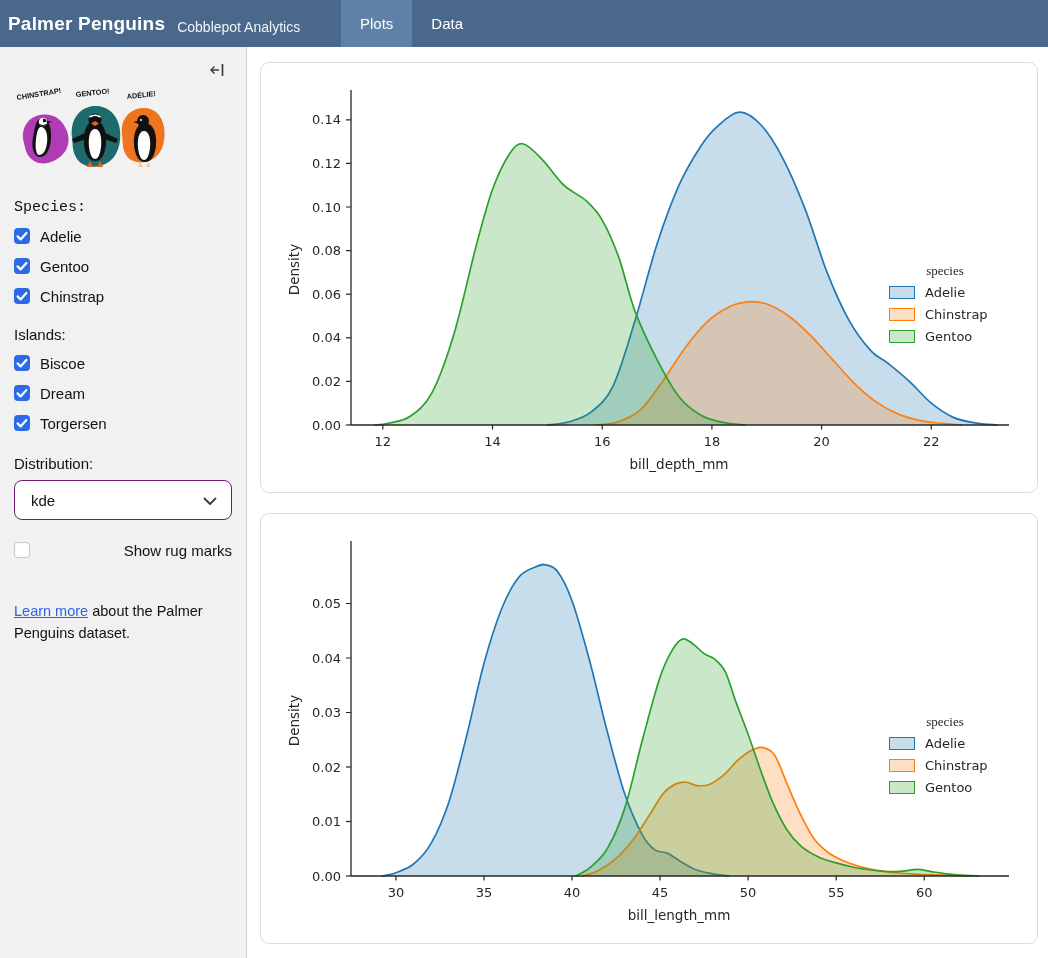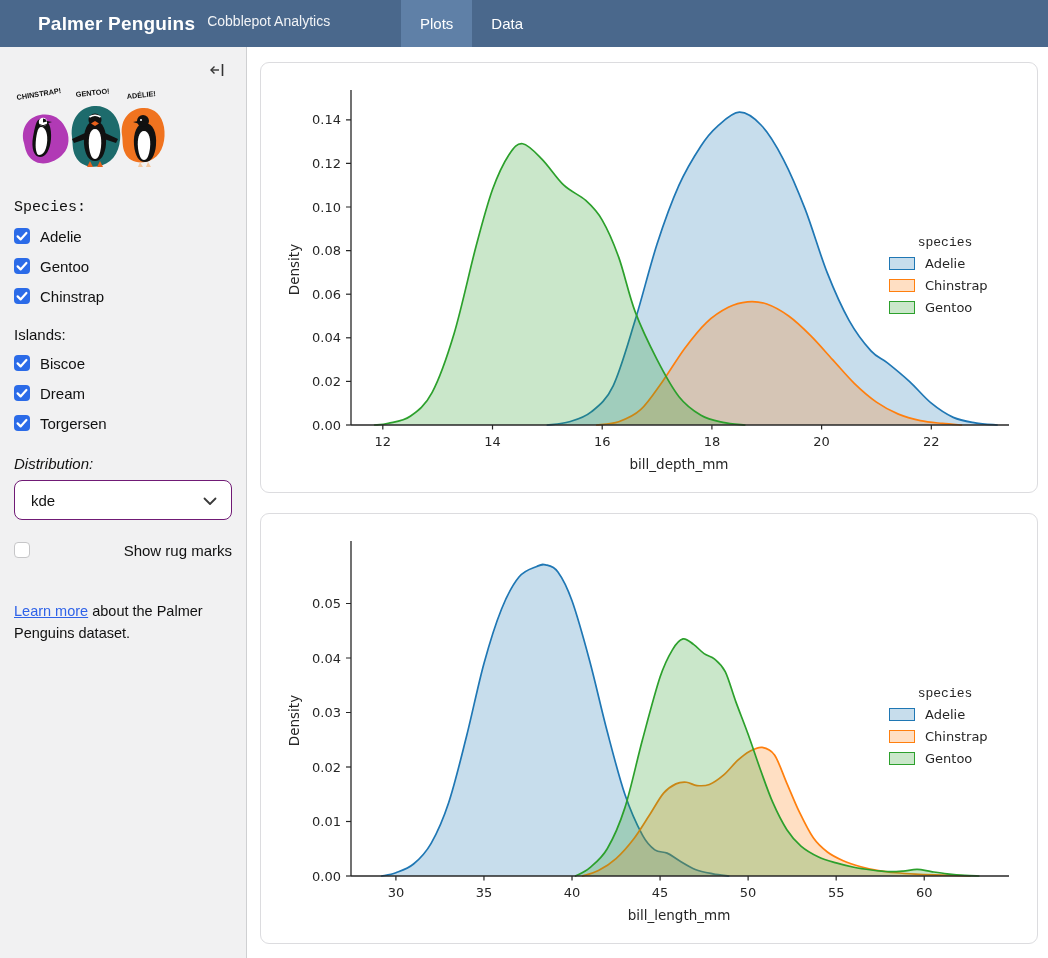--- a/index.html
+++ b/index.html
@@ -1,55 +1,55 @@
 <!DOCTYPE html>
 <html><head>
 <meta charset="utf-8">
 <style>
   html,body{margin:0;padding:0;width:1048px;height:958px;overflow:hidden;
     font-family:"Liberation Sans","DejaVu Sans",sans-serif;background:#fff;color:#111;}
   
   .header{height:47px;background:#4a688c;display:flex;align-items:stretch;}
-  .brand{display:flex;align-items:flex-start;gap:12px;padding:0 38px;align-self:center;width:325px;}
+  .brand{display:flex;align-items:flex-end;gap:12px;padding:0 8px;align-self:center;width:325px;}
   .brand .title{color:#fff;font-size:19px;font-weight:bold;letter-spacing:.2px;}
   .brand .subtitle{color:rgba(255,255,255,.92);font-size:14px;}
   .tabs{display:flex;}
   .tab{color:#fff;font-size:15px;line-height:47px;padding:0 19px;cursor:pointer;}
   .tab.active{background:#5f80a7;}
   
   .app{display:flex;height:911px;}
   .sidebar{position:relative;width:247px;min-width:247px;background:#f1f1f2;
     border-right:1px solid #cfd0d2;padding:0 14px;box-sizing:border-box;}
   .collapse-btn{position:absolute;top:14px;right:20px;cursor:pointer;width:18px;height:18px;}
   .artwork{margin-top:40px;width:154px;height:86px;}
   .group-label{font-size:15px;color:#111;}
   .lbl-species{margin-top:26px;font-family:Liberation Mono, monospace;}
   .lbl-islands{margin-top:20px;}
-  .lbl-dist{margin-top:22px;font-style:italic;}
+  .lbl-dist{margin-top:22px;}
   .check-row{display:flex;align-items:center;gap:10px;margin-top:10px;height:20px;cursor:pointer;}
   .checkbox{width:16px;height:16px;border-radius:4px;box-sizing:border-box;flex:0 0 16px;}
   .checkbox.checked{background:#2b6be8;}
   .checkbox.unchecked{background:#fff;border:1px solid #c6c6c8;}
   .check-row span.lab{font-size:15px;}
   .select{margin-top:8px;height:38px;background:#fff;border:1px solid #701a75;border-radius:8px;
     display:flex;align-items:center;justify-content:space-between;padding:0 14px 0 16px;
     font-size:15px;cursor:pointer;}
   .rug-row{margin-top:20px;justify-content:space-between;}
   .footer-note{margin-top:40px;font-size:14.5px;line-height:22px;width:212px;}
   .footer-note a{color:#2f63e8;text-decoration:underline;cursor:pointer;}
   
   .main{flex:1;padding:15px 10px 0 13px;box-sizing:border-box;background:#fff;}
   .card{background:#fff;border:1px solid #dcdcdf;border-radius:9px;height:431px;
     box-sizing:border-box;position:relative;overflow:hidden;}
   .card + .card{margin-top:20px;}
   .figure{position:relative;width:776px;height:420px;margin-top:2px;}
   .figure svg.plot{position:absolute;left:0;top:0;}
   .legend{position:absolute;left:628px;width:150px;display:flex;flex-direction:column;}
-  .legend .ltitle{font-family:Liberation Mono, monospace;font-size:13px;color:#262626;
-    text-align:center;width:112px;margin-bottom:6px;}
+  .legend .ltitle{font-family:Liberation Serif, serif;font-size:13px;color:#262626;
+    text-align:center;width:112px;margin-bottom:6px;margin-top:28px;}
   .lrow{display:flex;align-items:center;gap:10px;margin-bottom:7px;}
   .lpatch{width:26px;height:13px;box-sizing:border-box;border:1.5px solid;}
   .llab{font-family:"DejaVu Sans",sans-serif;font-size:13px;color:#262626;}
 </style>
 </head>
 <body>
 
 <div class="header">
   <div class="brand">
     <span class="title">Palmer Penguins</span>

